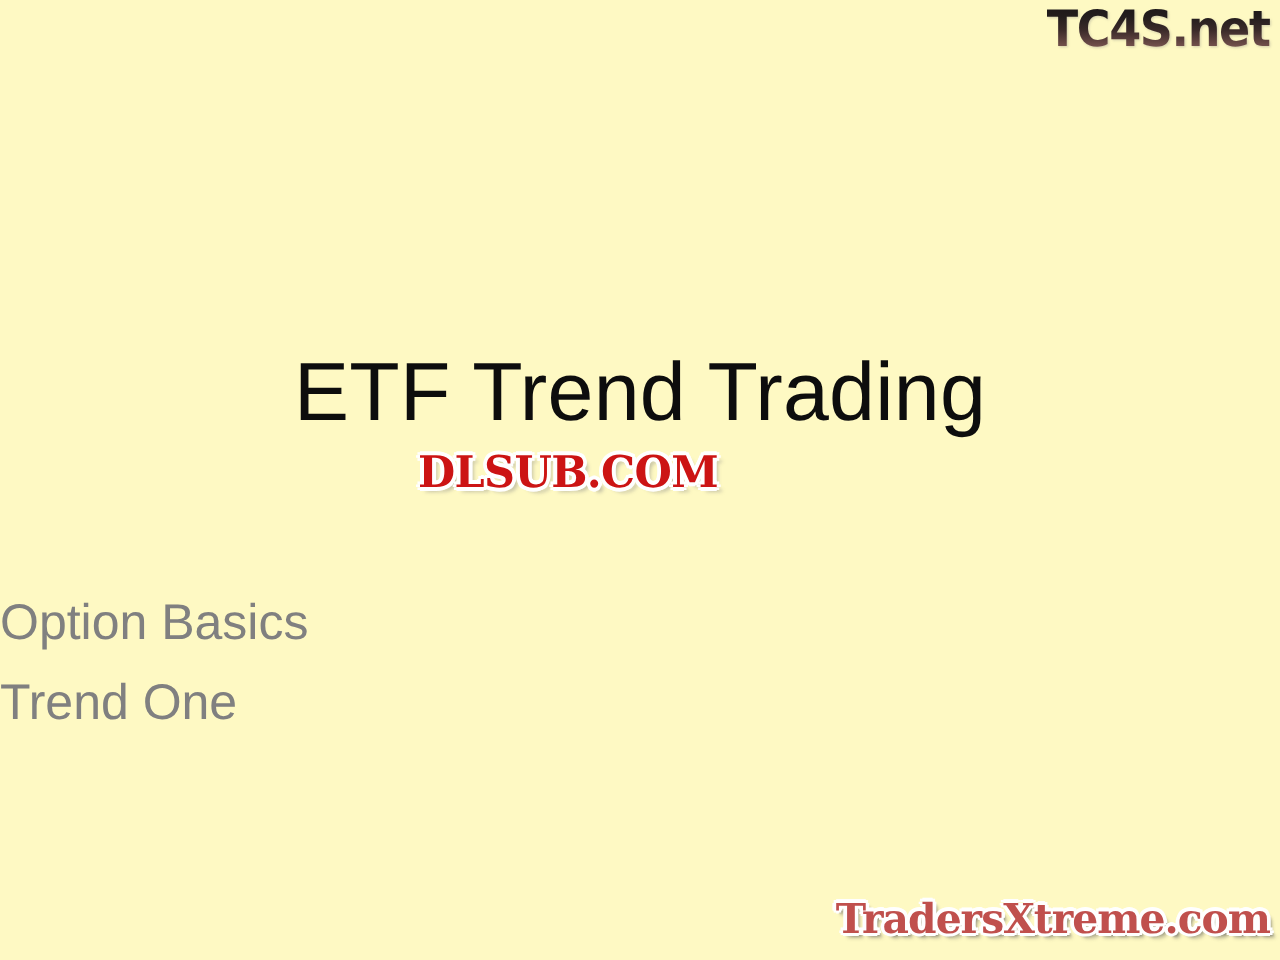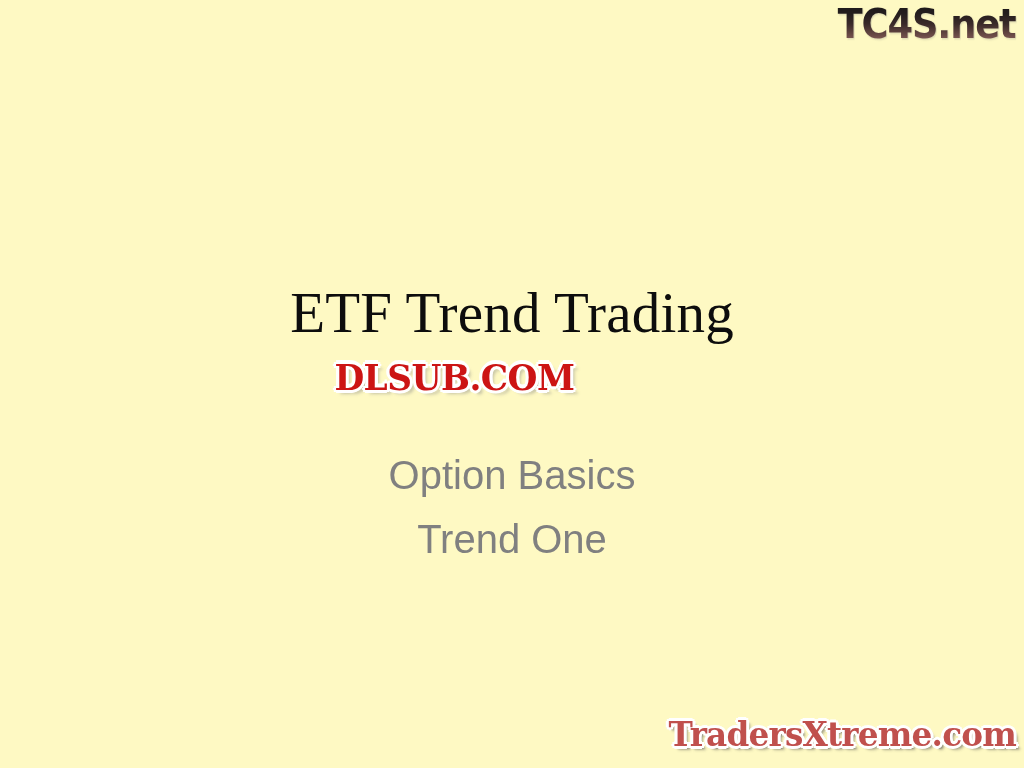--- a/index.html
+++ b/index.html
@@ -53,23 +53,23 @@
   
   .title-block {
     position: absolute;
     left: 0;
     top: 282px;
     width: 1024px;
     text-align: center;
   }
 
   .slide-title {
-    font-family: Liberation Serif, serif;
+    font-family: Liberation Sans, sans-serif;
     font-weight: 400;
-    font-size: 57px;
+    font-size: 66px;
     line-height: 62px;
     color: #0d0d0d;
     letter-spacing: 0.2px;
     white-space: nowrap;
   }
 
   
   .dlsub-wrap {
     position: absolute;
     left: 0;
@@ -97,23 +97,22 @@
        3px 0 0 #ffffff,  -3px 0 0 #ffffff,
        0 3px 0 #ffffff,  0 -3px 0 #ffffff,
        4px 4px 3px rgba(130,130,130,0.45);
     user-select: none;
   }
 
   
   .subtitle-block {
     position: absolute;
     left: 0;
-    top: 443px;
+    top: 466px;
     width: 1024px;
-    text-align: center;
   }
 
   .subtitle-line {
     font-family: "Liberation Sans", sans-serif;
     font-weight: 400;
     font-size: 40px;
     line-height: 64px;
     color: #808080;
     white-space: nowrap;
   }

